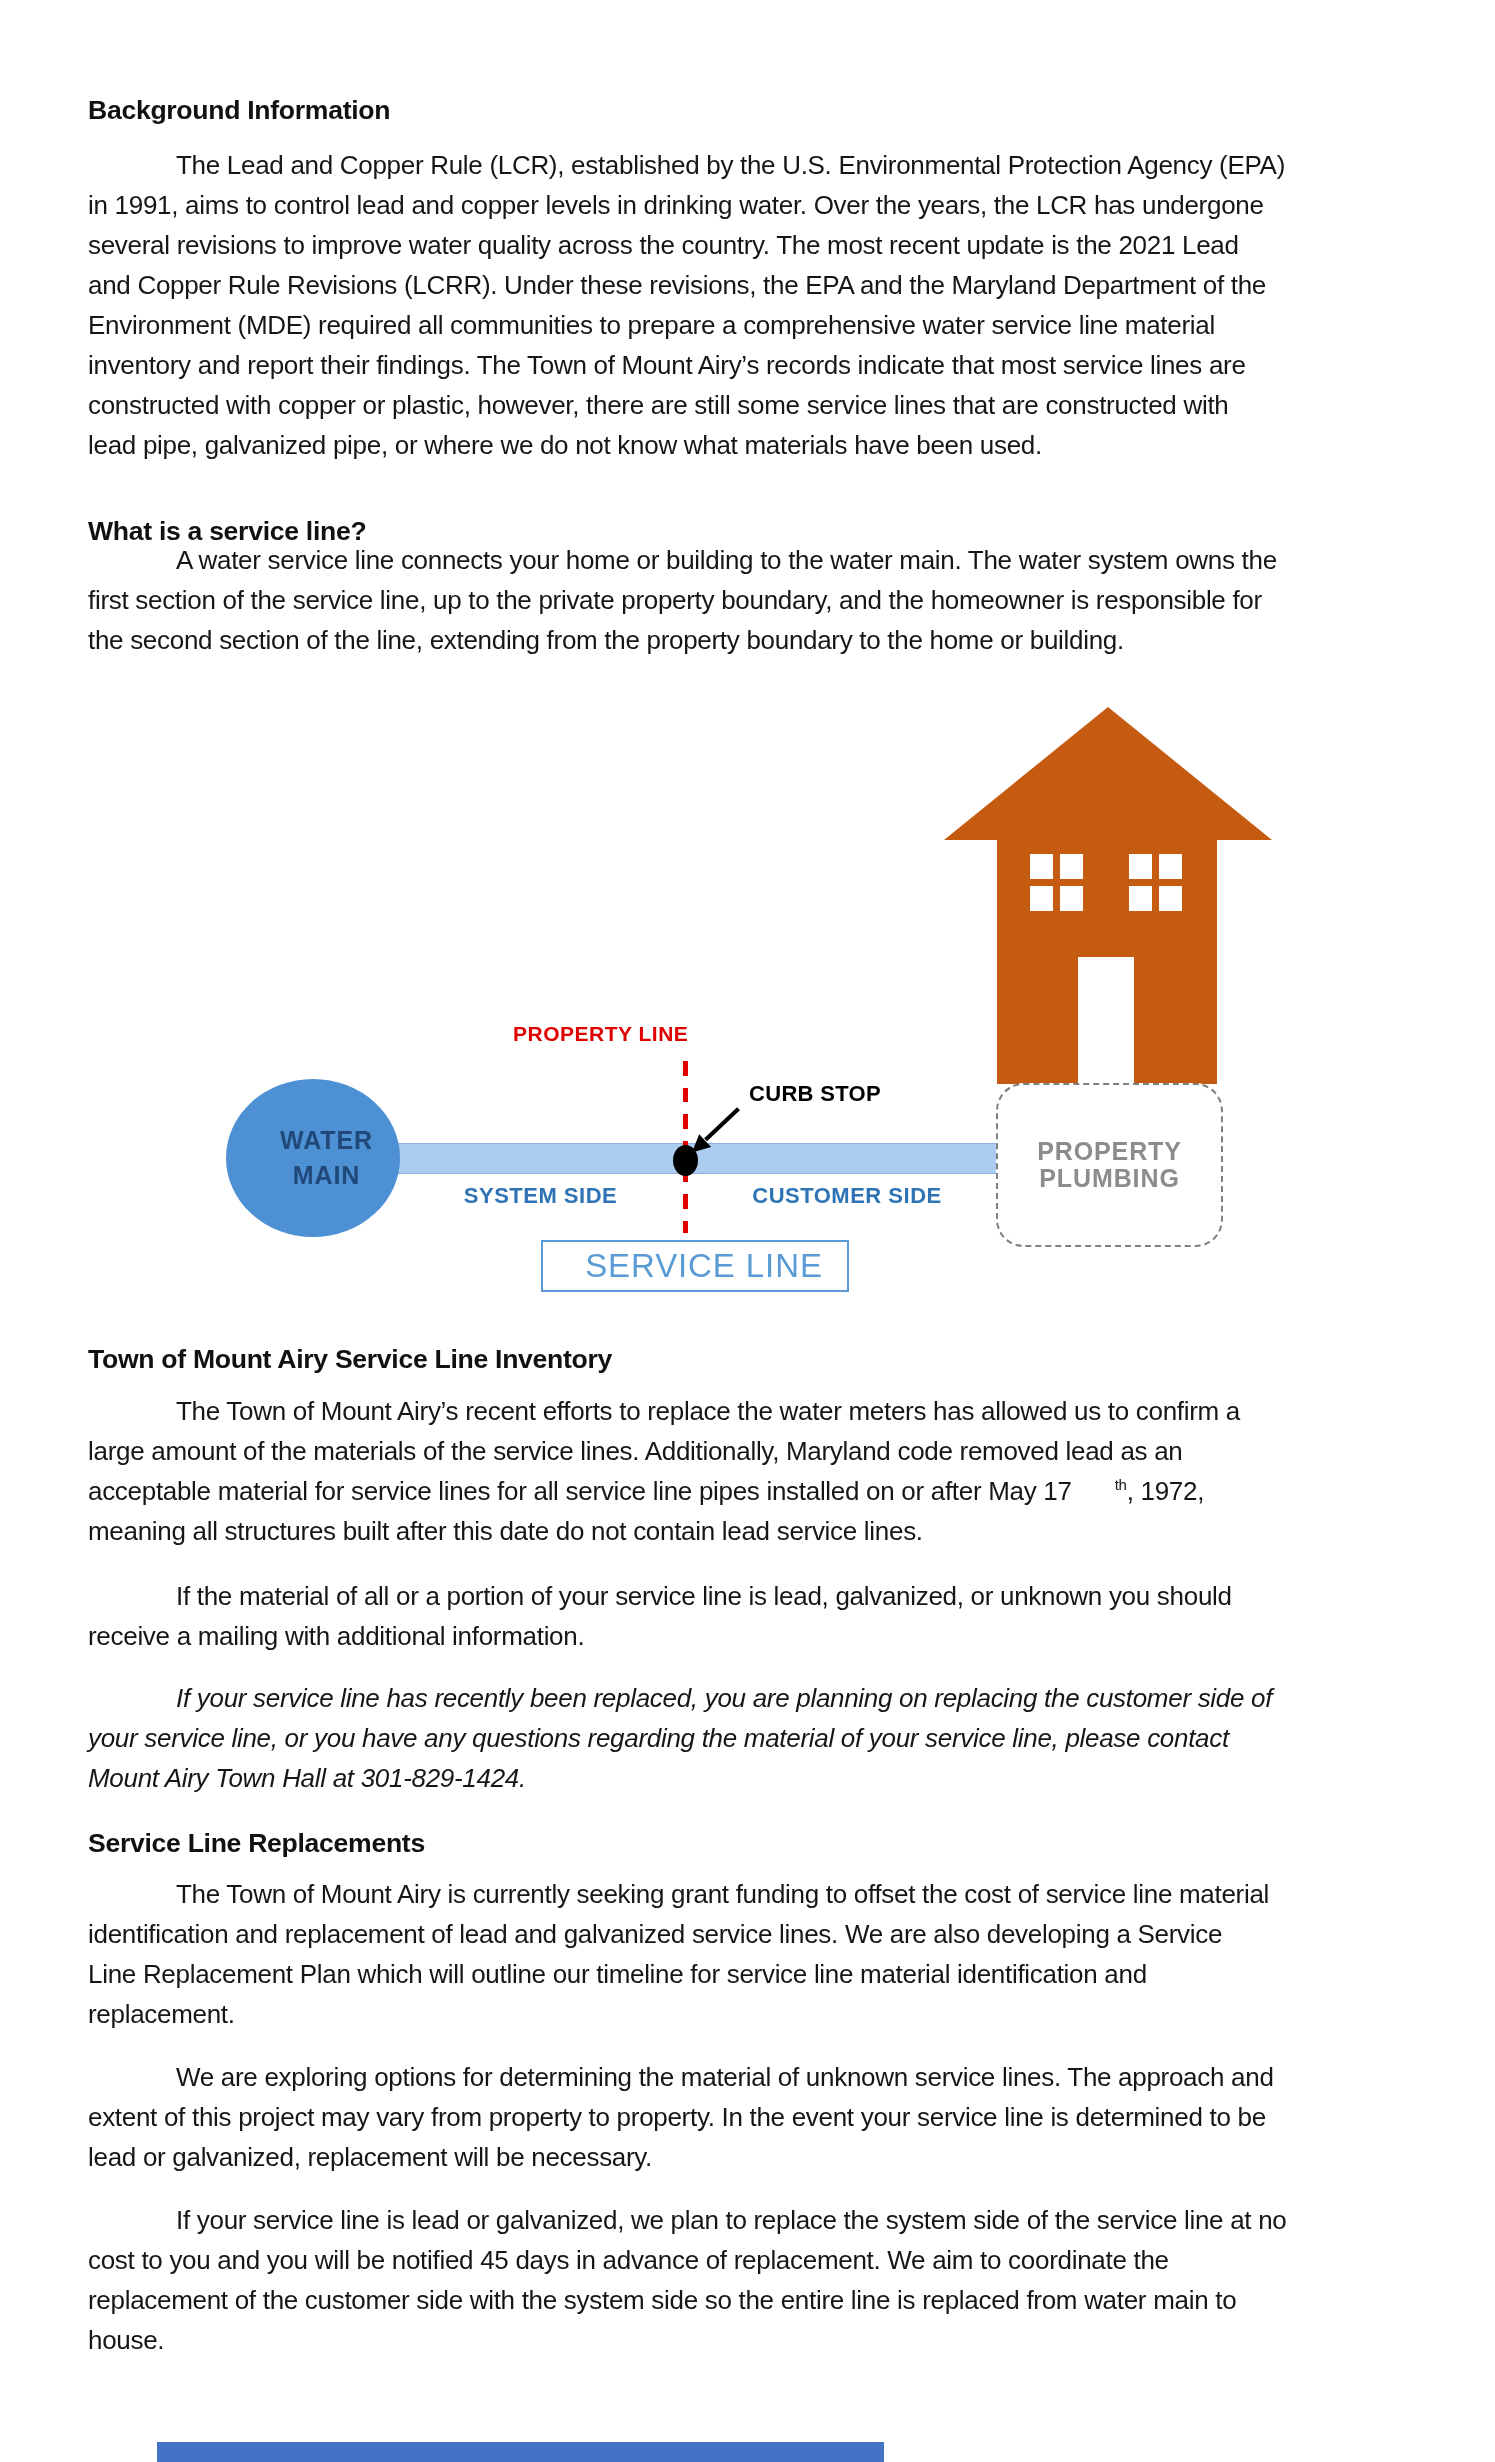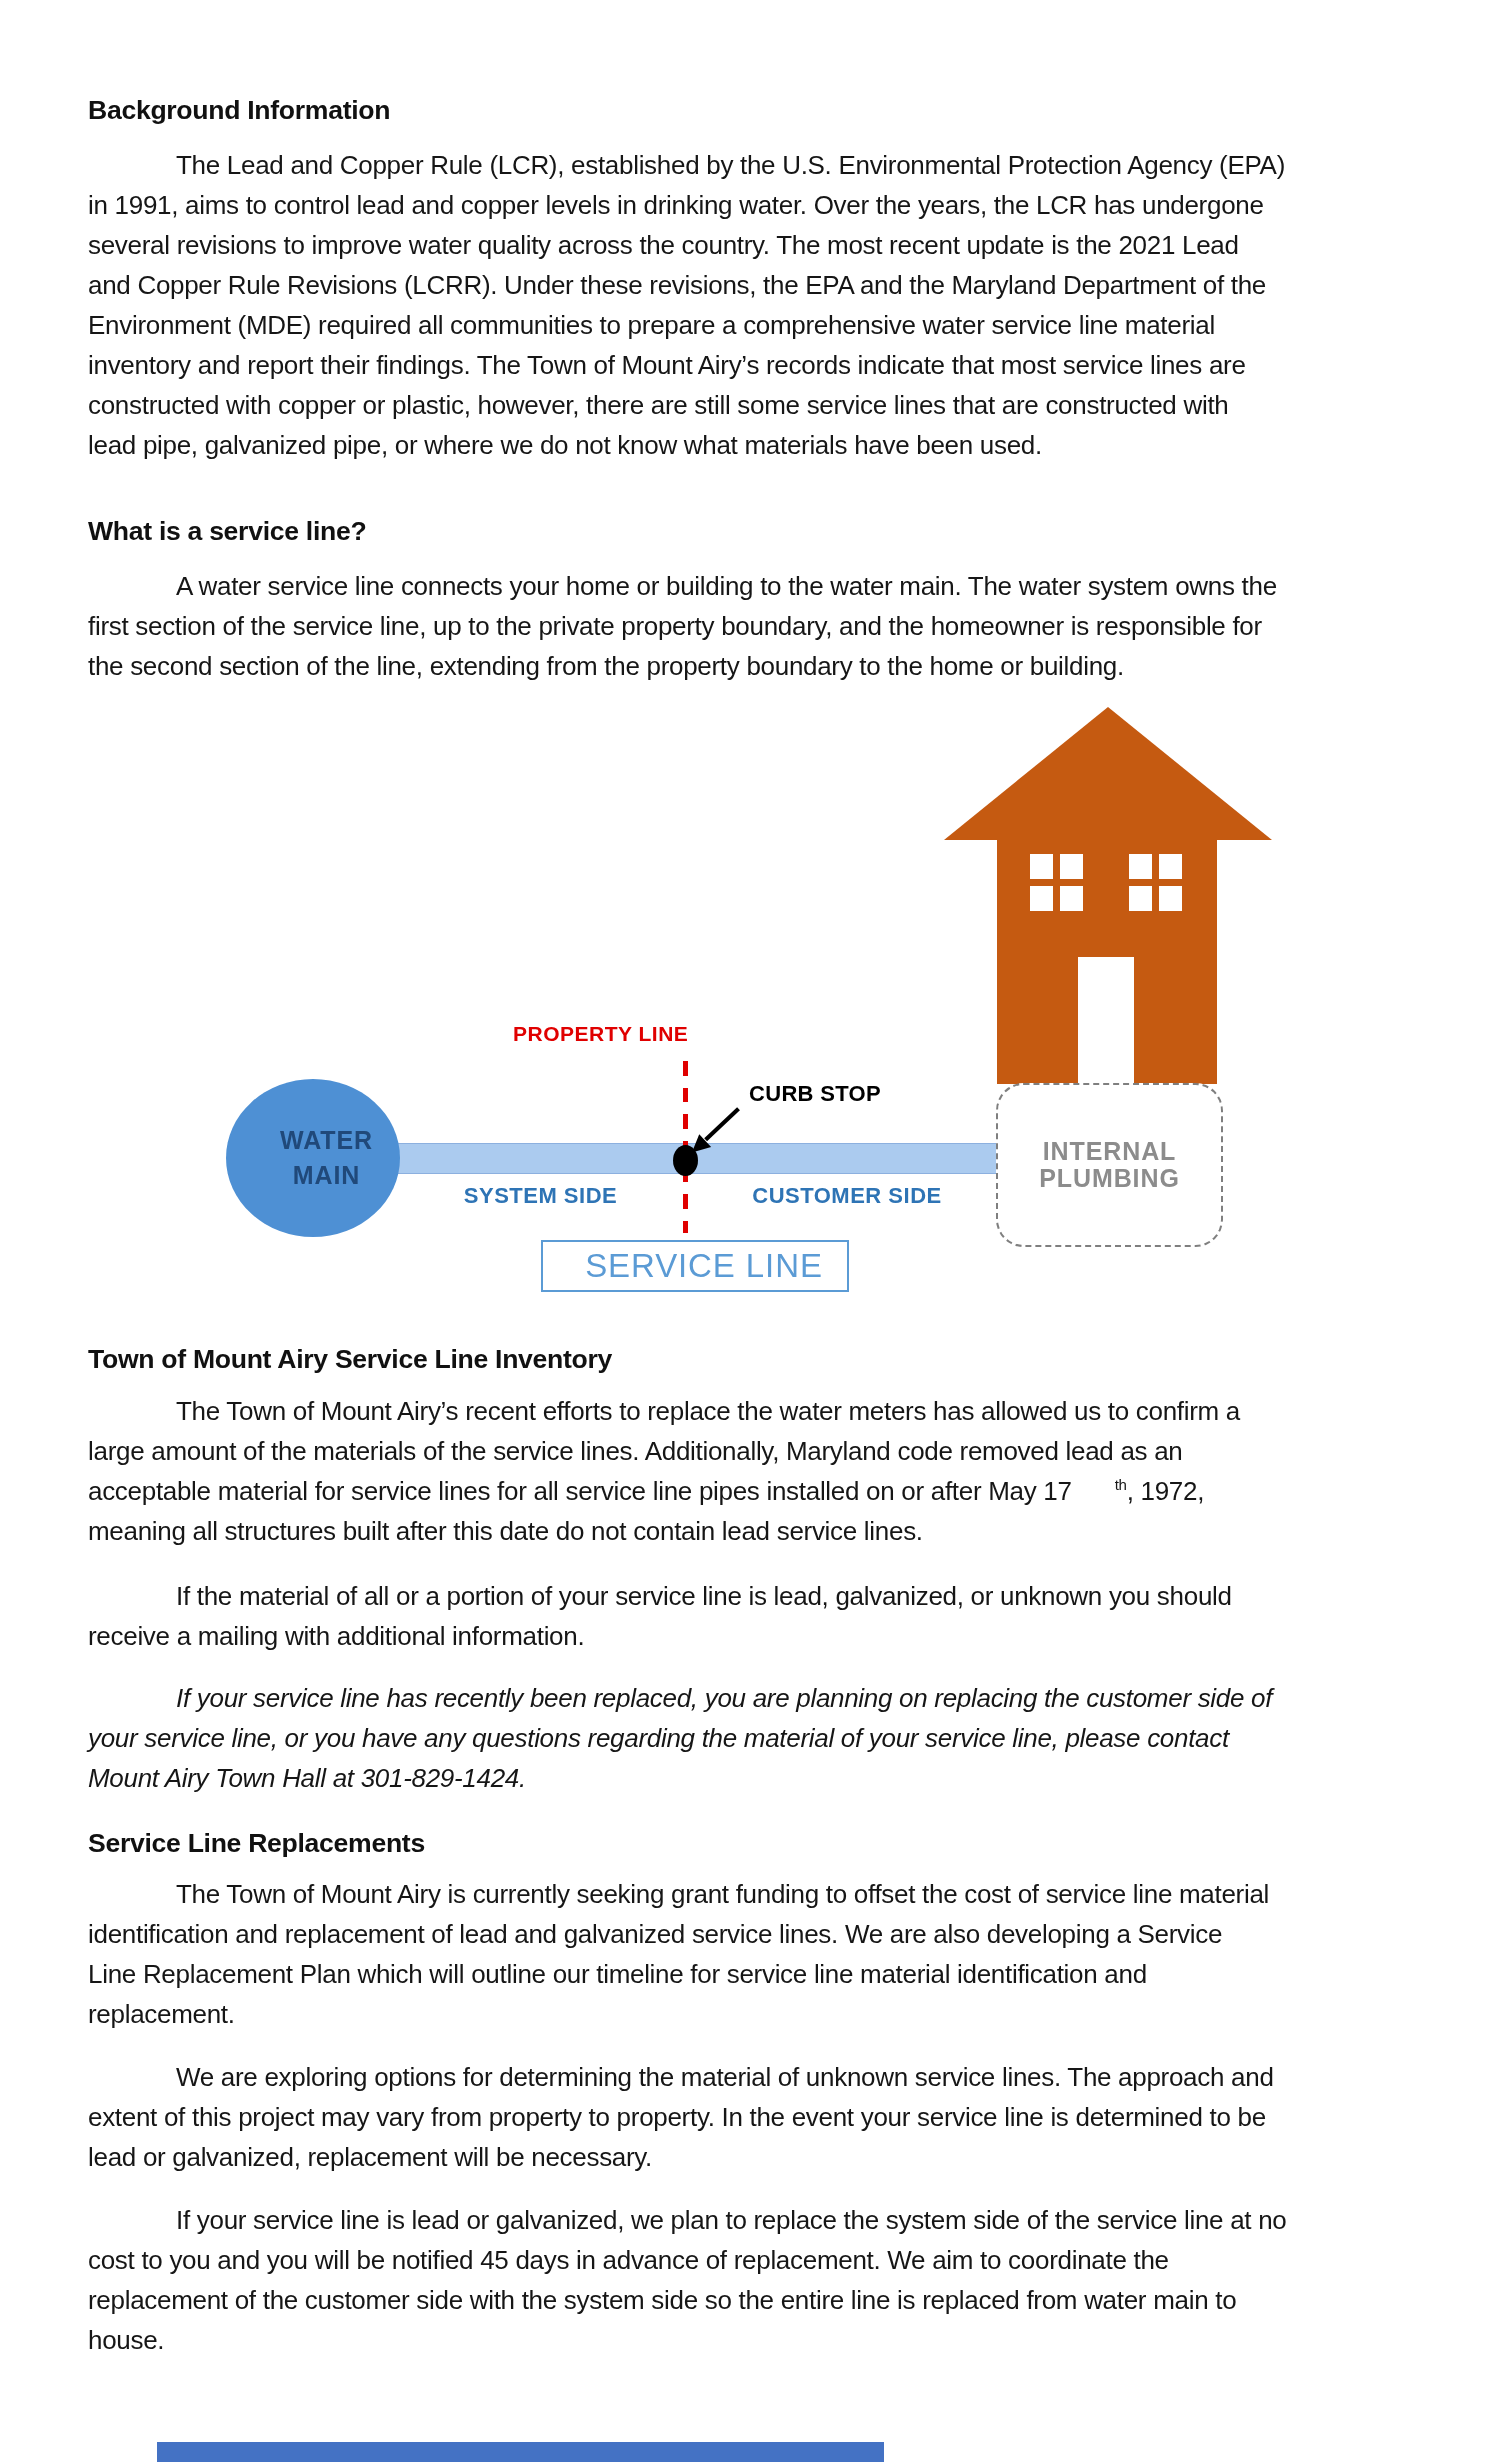--- a/index.html
+++ b/index.html
@@ -121,21 +121,21 @@
 in 1991, aims to control lead and copper levels in drinking water. Over the years, the LCR has undergone
 several revisions to improve water quality across the country. The most recent update is the 2021 Lead
 and Copper Rule Revisions (LCRR). Under these revisions, the EPA and the Maryland Department of the
 Environment (MDE) required all communities to prepare a comprehensive water service line material
 inventory and report their findings. The Town of Mount Airy’s records indicate that most service lines are
 constructed with copper or plastic, however, there are still some service lines that are constructed with
 lead pipe, galvanized pipe, or where we do not know what materials have been used.</div>
 
   <div class="abs heading" style="top:511px">What is a service line?</div>
 
-  <div class="abs para" style="top:566px">A water service line connects your home or building to the water main. The water system owns the
+  <div class="abs para" style="top:540px">A water service line connects your home or building to the water main. The water system owns the
 first section of the service line, up to the private property boundary, and the homeowner is responsible for
 the second section of the line, extending from the property boundary to the home or building.</div>
 
   <div class="abs diagram">
 
     <div class="abs water-main">
       <div class="water-main-label">WATER
 MAIN</div>
     </div>
 
@@ -173,21 +173,21 @@
     </div>
     <div class="abs house-window window-right">
       <div class="pane"></div>
       <div class="pane"></div>
       <div class="pane"></div>
       <div class="pane"></div>
     </div>
     <div class="abs house-door"></div>
 
     <div class="abs internal-box">
-      <div class="internal-label">INTERNAL
+      <div class="internal-label">PROPERTY
 PLUMBING</div>
     </div>
   </div>
 
   <div class="abs heading" style="top:1339px">Town of Mount Airy Service Line Inventory</div>
 
   <div class="abs para" style="top:1391px"><span>The Town of Mount Airy’s recent efforts to replace the water meters has allowed us to confirm a
 large amount of the materials of the service lines. Additionally, Maryland code removed lead as an
 acceptable material for service lines for all service line pipes installed on or after May 17</span><sup>th</sup><span>, 1972,
 meaning all structures built after this date do not contain lead service lines.</span></div>

